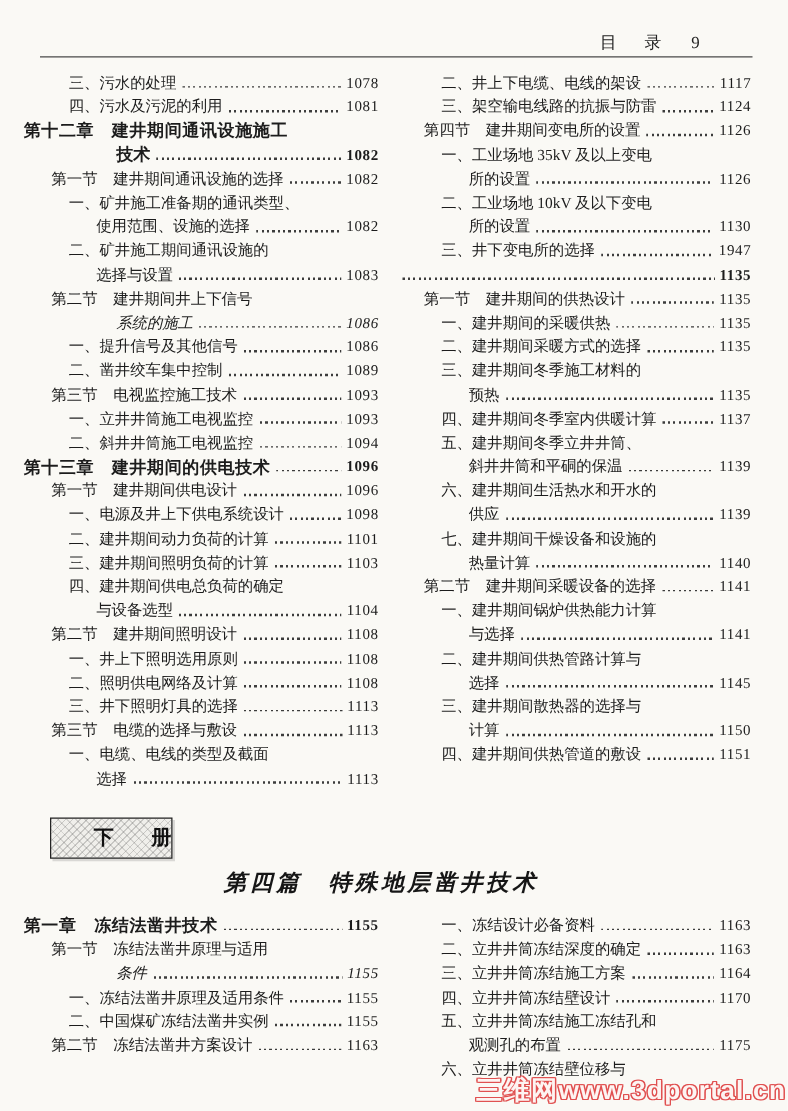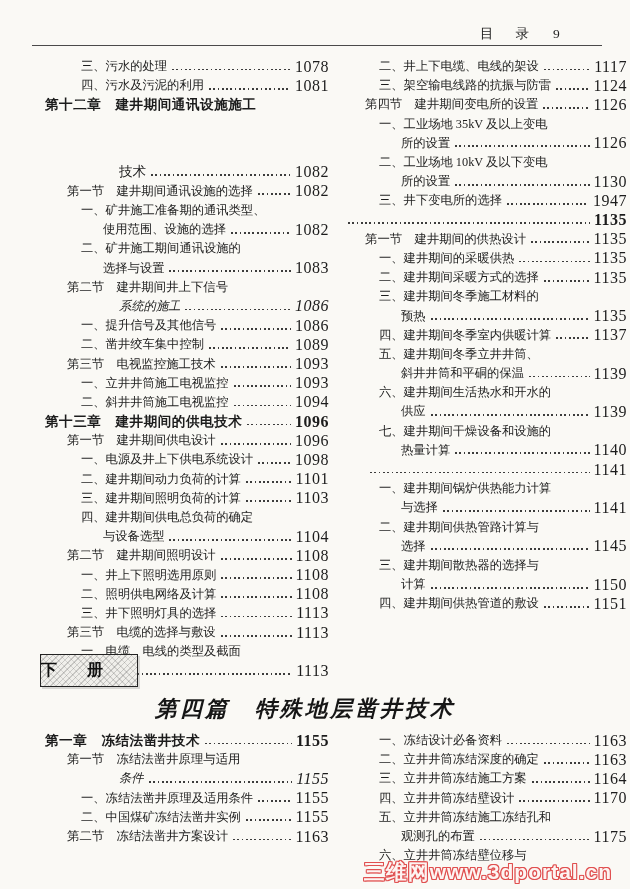--- a/index.html
+++ b/index.html
@@ -17,64 +17,64 @@
     font-size:13.5px;color:#222;white-space:nowrap;
   }
   .hdr .lbl{letter-spacing:22px;}
   .hdr .pg9{margin-left:2px;}
   .hdr-rule{
     position:absolute;top:45px;left:32px;width:570px;height:0;
     border-top:1.7px solid #2b2b2b;opacity:.85;
   }
   
   .toc{
-    position:absolute;left:45px;display:flex;gap:14px;
+    position:absolute;left:19px;display:flex;gap:14px;
   }
   .toc-top{top:57px;}
   .toc-bottom{top:731px;}
   .col{width:284px;}
   .row{
     display:flex;align-items:center;
     height:19.2px;font-size:12.3px;white-space:nowrap;
   }
   .row .t{overflow:hidden;}
   .row .leader{
     flex:1;min-width:10px;height:1.8px;margin:6px 4px 0 5px;align-self:center;
     background:repeating-linear-gradient(90deg,#3c3c3c 0 1.7px,transparent 1.7px 4.3px);
   }
-  .row .pg{font-size:16px;letter-spacing:.5px;}
+  .row .pg{font-size:12px;letter-spacing:.5px;}
   .lv-chapter{font-weight:bold;font-size:13.6px;}
   .lv-chapter .t{letter-spacing:.5px;}
   .lv-section{font-size:12.4px;padding-left:22px;}
   .lv-item{padding-left:36px;}
   .lv-cont{padding-left:58px;}
   .lv-scont{font-style:italic;padding-left:74px;font-family:Liberation Serif, serif;}
-  .lv-chcont{font-weight:normal;font-size:13.6px;padding-left:74px;margin-top:48px;}
+  .lv-chcont{font-weight:bold;font-size:13.6px;padding-left:74px;}
   
   .vol-box{
     position:absolute;top:654px;left:40px;width:96px;height:31px;
     border:1.7px solid #232323;
     background-color:#f0efeb;
     background-image:
       repeating-linear-gradient(135deg,rgba(60,60,60,.22) 0 1px,transparent 1px 4px),
       repeating-linear-gradient(45deg,rgba(60,60,60,.16) 0 1px,transparent 1px 5px);
     box-shadow:2px 2px 0 rgba(120,120,120,.25);
-    display:flex;align-items:center;justify-content:flex-start;
+    display:flex;align-items:center;justify-content:flex-end;
     font-weight:bold;font-size:16px;color:#101010;
   }
   .vol-box .vt{letter-spacing:30px;margin-right:-30px;}
   
   .part-title{
     position:absolute;top:694px;left:0;width:610px;
     text-align:center;font-weight:bold;font-style:italic;
-    font-size:22px;letter-spacing:3px;color:#161616;
+    font-size:18px;letter-spacing:3px;color:#161616;
   }
   
   .watermark{
-    position:absolute;right:18px;bottom:3px;
+    position:absolute;right:1px;bottom:3px;
     font-family:"Liberation Sans","DejaVu Sans",sans-serif;
     font-weight:bold;font-size:21px;letter-spacing:1px;
     color:#fdf4f2;
     text-shadow:
       1px 0 0 #e05050,-1px 0 0 #e05050,0 1px 0 #e05050,0 -1px 0 #e05050,
       1px 1px 0 #e05050,-1px -1px 0 #e05050,1px -1px 0 #e05050,-1px 1px 0 #e05050;
     white-space:nowrap;
   }
 </style>
 </head>
@@ -315,20 +315,21 @@
         </div>
         <div class="row lv-item">
           <span class="t">七、建井期间干燥设备和设施的</span>
         </div>
         <div class="row lv-cont">
           <span class="t">热量计算</span>
           <span class="leader"></span>
           <span class="pg">1140</span>
         </div>
         <div class="row lv-section">
+          <span class="t">第二节　建井期间采暖设备的选择</span>
           <span class="leader"></span>
           <span class="pg">1141</span>
         </div>
         <div class="row lv-item">
           <span class="t">一、建井期间锅炉供热能力计算</span>
         </div>
         <div class="row lv-cont">
           <span class="t">与选择</span>
           <span class="leader"></span>
           <span class="pg">1141</span>

